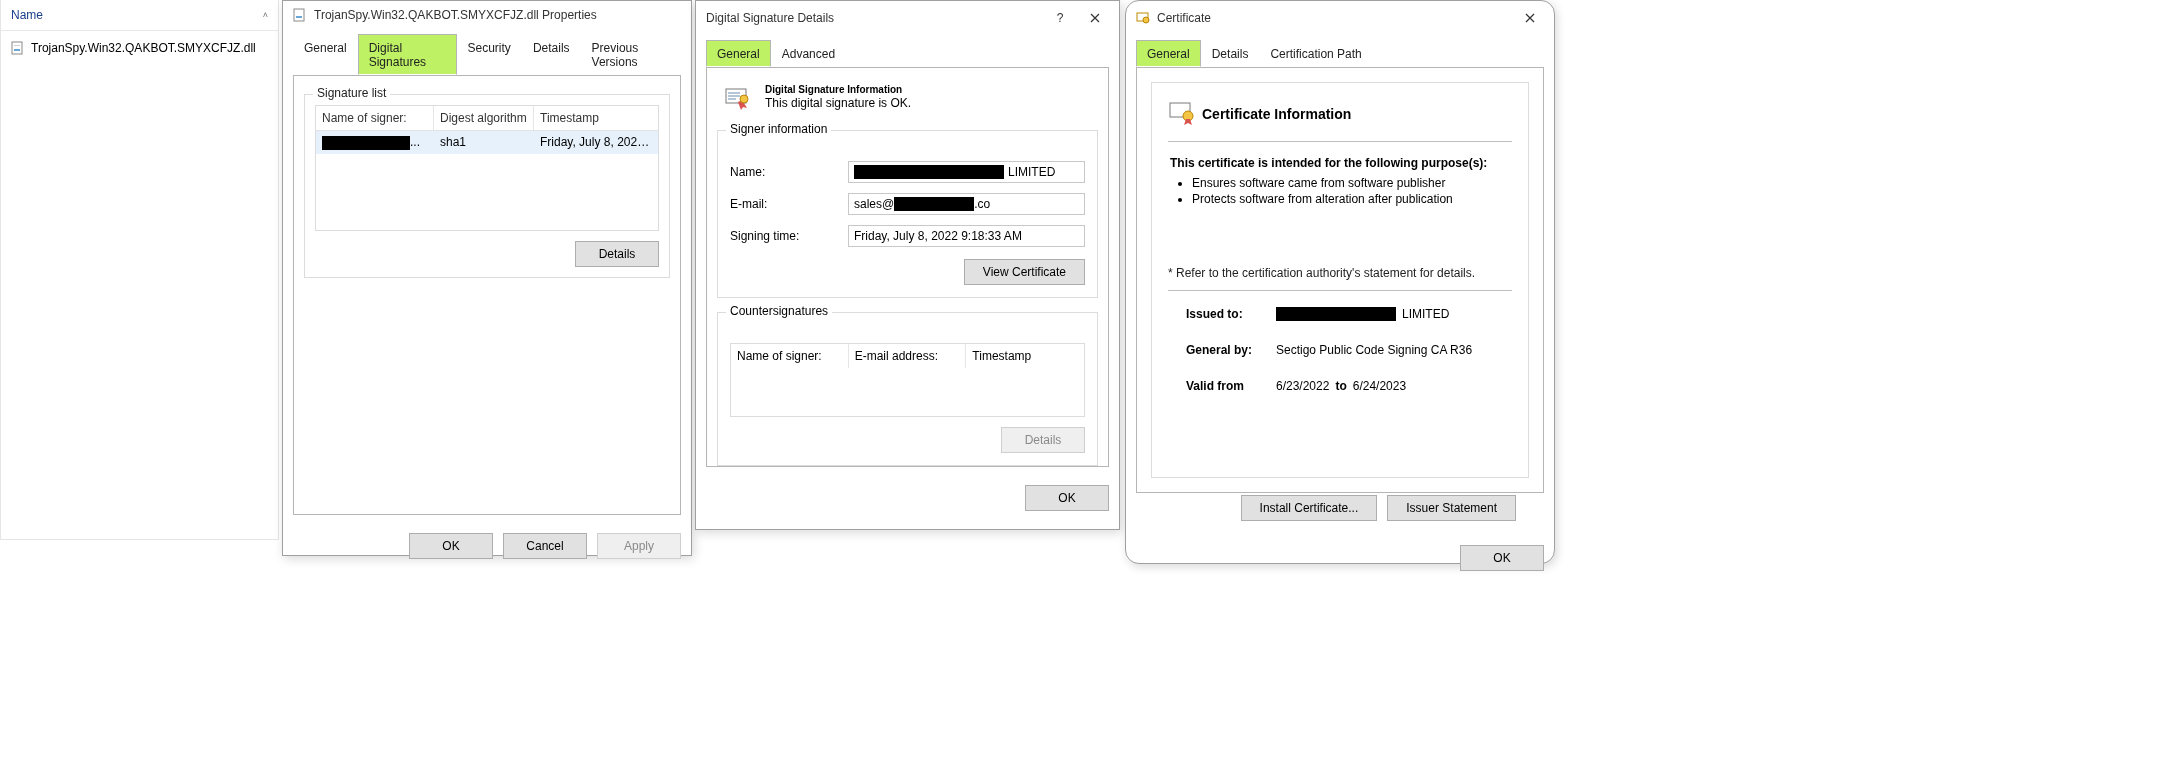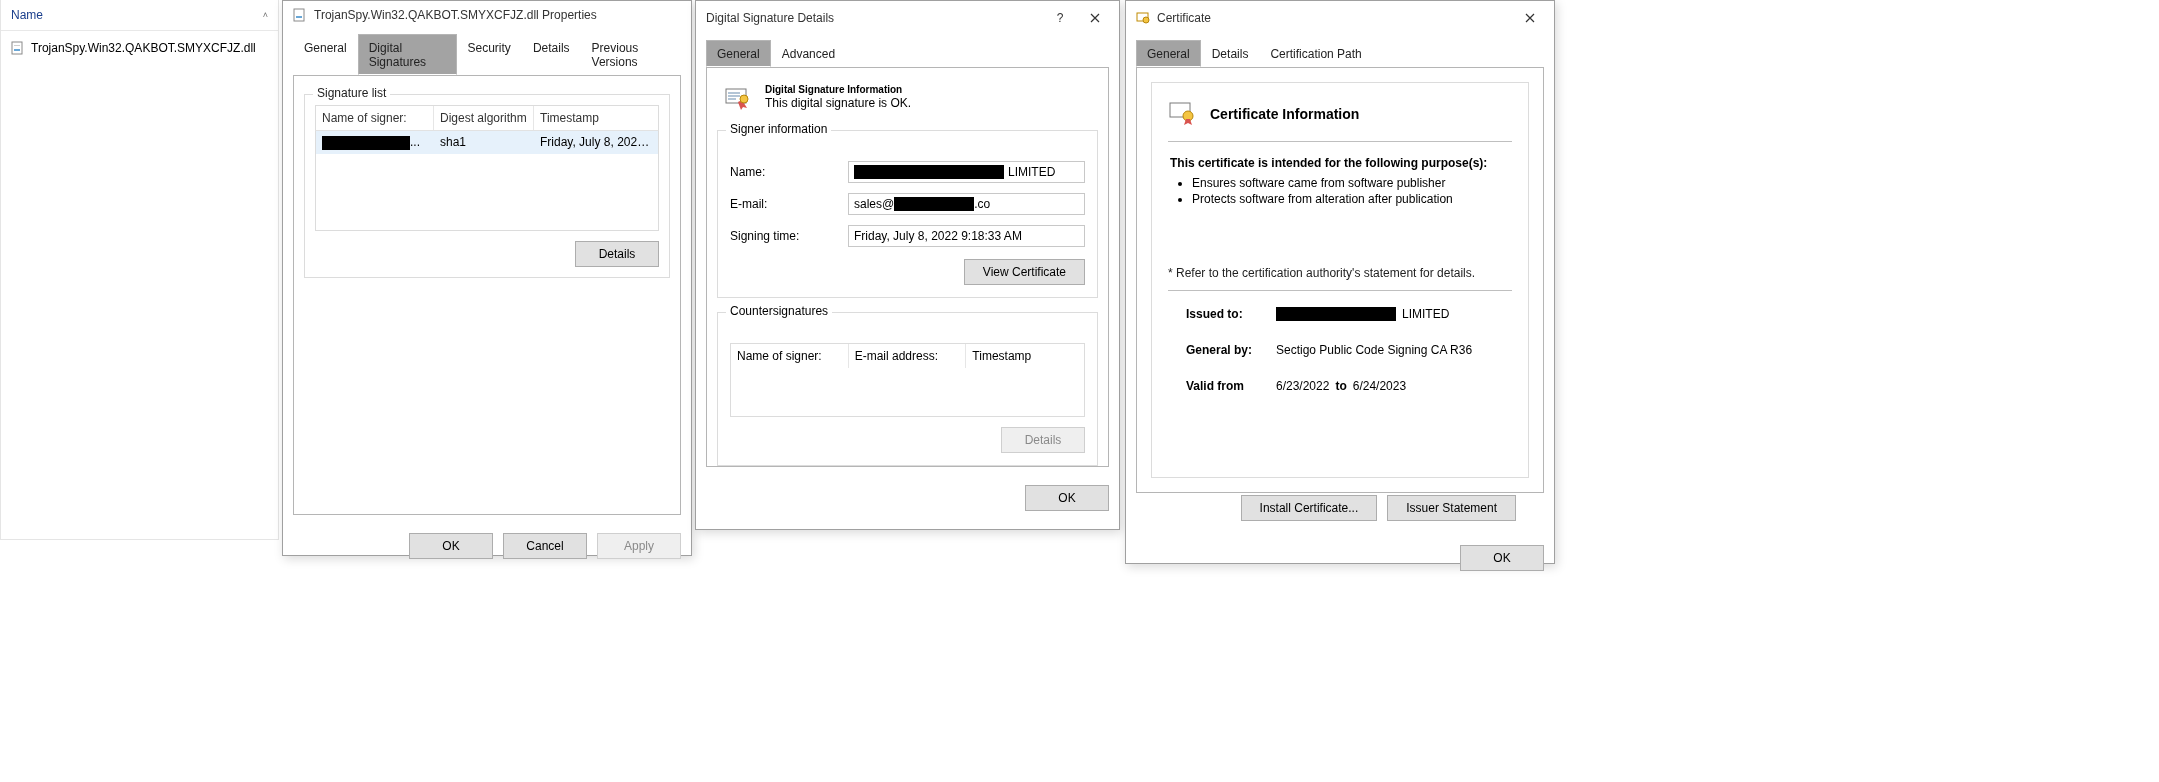--- a/index.html
+++ b/index.html
@@ -15,21 +15,21 @@
   
   .dlg { position: absolute; background: #fff; border: 1px solid #a0a0a0; box-shadow: 2px 3px 10px rgba(0,0,0,.15); }
   .dlg-title { display: flex; align-items: center; gap: 7px; padding: 7px 10px 6px; font-size: 13px; color: #333; }
   .dlg-title .spacer { flex: 1; }
   .dlg-title .winbtn { width: 28px; height: 20px; display:inline-flex;align-items:center;justify-content:center;color:#333;}
 
   .dlg-props { left: 282px; top: 0; width: 410px; height: 556px; }
 
   .tabstrip { display: flex; padding: 0 10px; margin-top: 6px; }
   .tab { padding: 6px 10px 5px; border: 1px solid transparent; color: #222; cursor: default; position: relative; }
-  .tab.active { border: 1px solid #b5b5b5; border-bottom: 1px solid #fff; background: #a3a3a3; z-index: 2; }
+  .tab.active { border: 1px solid #b5b5b5; border-bottom: 1px solid #fff; background: #bef264; z-index: 2; }
   .tabpage { margin: 0 10px 10px; border: 1px solid #b5b5b5; padding: 12px 10px 10px; position: relative; background:#fff; }
   .dlg-props .tabpage { height: 440px; }
 
   .group { border: 1px solid #dcdcdc; padding: 10px; position: relative; margin-top: 6px; }
   .group-label { position: absolute; top: -9px; left: 8px; background: #fff; padding: 0 4px; color: #222; }
 
   .siglist-head, .siglist-row { display: grid; grid-template-columns: 118px 100px 1fr; }
   .siglist-head { border: 1px solid #dcdcdc; border-bottom: 1px solid #e2e2e2; }
   .siglist-head > div { padding: 5px 6px; border-right: 1px solid #e6e6e6; background:#fff; color:#333; }
   .siglist-head > div:last-child { border-right: none; }
@@ -54,24 +54,24 @@
   .fieldset .legend { position:absolute; top:-9px; left:8px; background:#fff; padding:0 4px; }
   .kv { display:grid; grid-template-columns: 110px 1fr; gap: 10px 8px; align-items:center; }
   .kv-input { border:1px solid #c8c8c8; background:#fff; padding:3px 5px; display:flex; align-items:center; gap:0; overflow:hidden; white-space:nowrap; }
 
   .counter-head, .counter-row { display:grid; grid-template-columns: 1fr 1fr 1fr; }
   .counter-head > div { padding:5px 6px; border-right:1px solid #e6e6e6; }
   .counter-head > div:last-child{border-right:none;}
   .counter-box { border:1px solid #dcdcdc; height: 74px; }
 
   
-  .dlg-cert { left: 1125px; top: 0; width: 430px; height: 564px; }
+  .dlg-cert { left: 1125px; top: 0; width: 430px; height: 564px; border-radius: 14px; }
   .dlg-cert .tabpage { height: 426px; padding: 14px; }
   .cert-inner { border: 1px solid #dcdcdc; height: 100%; padding: 16px 16px 12px; position: relative; }
-  .cert-head { display:flex; align-items:center; gap:12px; padding-bottom: 12px; border-bottom: 1px solid #bfbfbf; }
+  .cert-head { display:flex; align-items:center; gap:4px; padding-bottom: 12px; border-bottom: 1px solid #bfbfbf; }
   .cert-head b { font-size: 14px; }
   .cert-purpose { margin: 14px 2px 0; }
   .cert-purpose b { font-size: 12px; }
   .cert-purpose ul { margin: 6px 0 0 8px; padding-left: 14px; }
   .cert-purpose li { margin: 2px 0; }
   .cert-note { margin-top: 60px; color:#222; border-bottom:1px solid #bfbfbf; padding-bottom:10px; }
   .cert-vals { margin: 16px 0 0 18px; display:grid; grid-template-columns: 90px 1fr; row-gap: 22px; align-items:center; }
   .cert-vals .lab { font-weight:700; }
   .cert-vals .inline { display:flex; align-items:center; gap:6px; }
   .cert-btns { position:absolute; right:12px; bottom: -44px; display:flex; gap:10px; }

